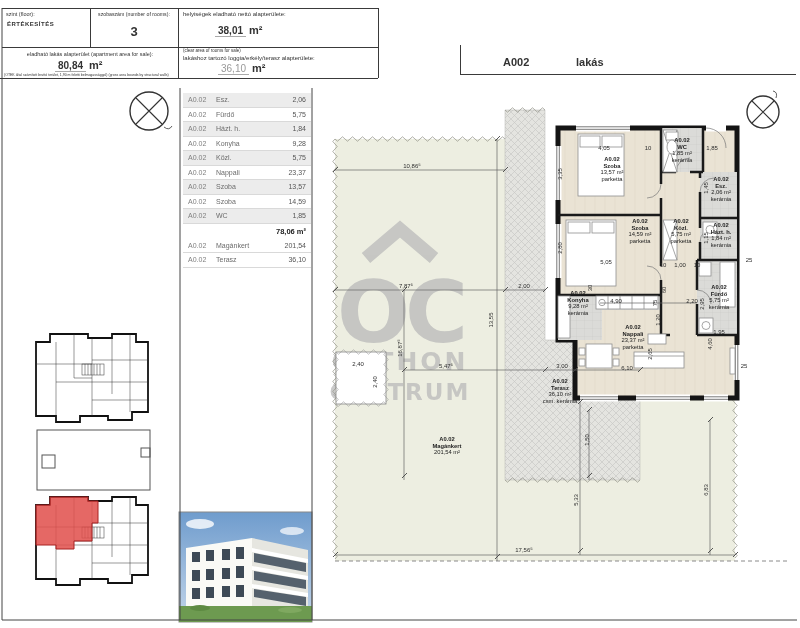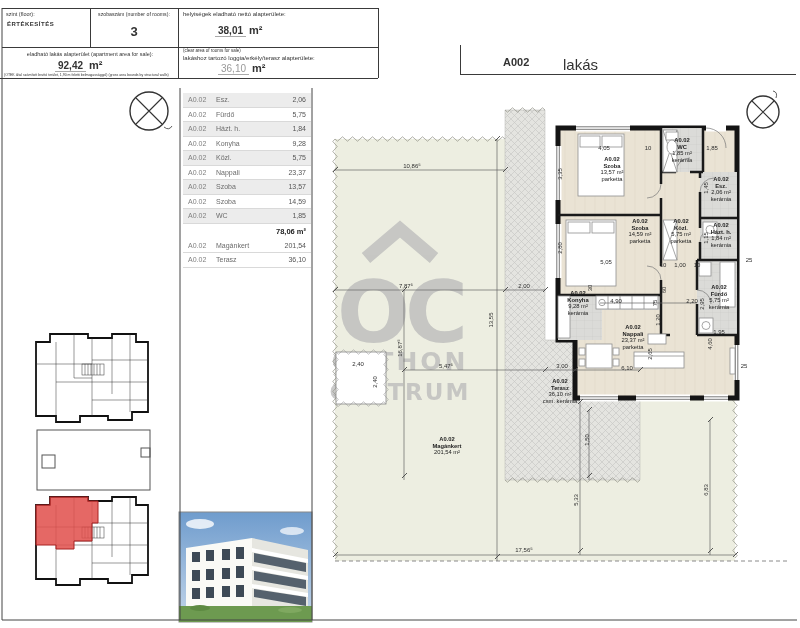--- a/index.html
+++ b/index.html
@@ -273,33 +273,33 @@
     <div class="hdrcell" style="left:91px;top:24px;width:86px;text-align:center;font-size:13px;font-weight:bold">3</div>
 
     <div class="hdrcell" style="left:183px;top:11px">helyiségek eladható nettó alapterülete:</div>
     <div class="hdrcell" style="left:215px;top:24px">
       <span class="val">38,01</span><span class="unit">m²</span>
     </div>
     <div class="hdrcell tiny" style="left:183px;top:48px;font-size:4.5px">(clear area of rooms for sale)</div>
 
     <div class="hdrcell" style="left:2px;top:51px;width:176px;text-align:center;font-size:5.5px">eladható lakás alapterület (apartment area for sale):</div>
     <div class="hdrcell" style="left:55px;top:59px">
-      <span class="val">92,42</span><span class="unit">m²</span>
+      <span class="val">80,84</span><span class="unit">m²</span>
     </div>
     <div class="hdrcell tiny" style="left:4px;top:72.5px;width:174px;font-size:3.5px;white-space:nowrap;overflow:hidden">(OTÉK által számított bruttó terület, 1,90 m feletti belmagassággal) (gross area bounds by structural walls)</div>
 
     <div class="hdrcell" style="left:183px;top:55px">lakáshoz tartozó loggia/erkély/terasz alapterülete:</div>
     <div class="hdrcell" style="left:218px;top:62px">
       <span class="val light">36,10</span><span class="unit">m²</span>
     </div>
 
     <div class="line" style="left:460px;top:45px;width:1px;height:29px"></div>
     <div class="line" style="left:460px;top:74px;width:336px;height:1px"></div>
     <div class="hdrcell" style="left:503px;top:56px;font-size:11px;font-weight:bold">A002</div>
-    <div class="hdrcell" style="left:563px;top:56px;font-size:15px;font-weight:normal">lakás</div>
+    <div class="hdrcell" style="left:576px;top:56px;font-size:11px;font-weight:bold">lakás</div>
   </div>
 
   <div id="room-table" style="z-index:4">
     <div>
 
         <div class="rt-row shade">
           <div class="rt-unit">A0.02</div>
           <div class="rt-name">Esz.</div>
           <div class="rt-area">2,06</div>
         </div>

